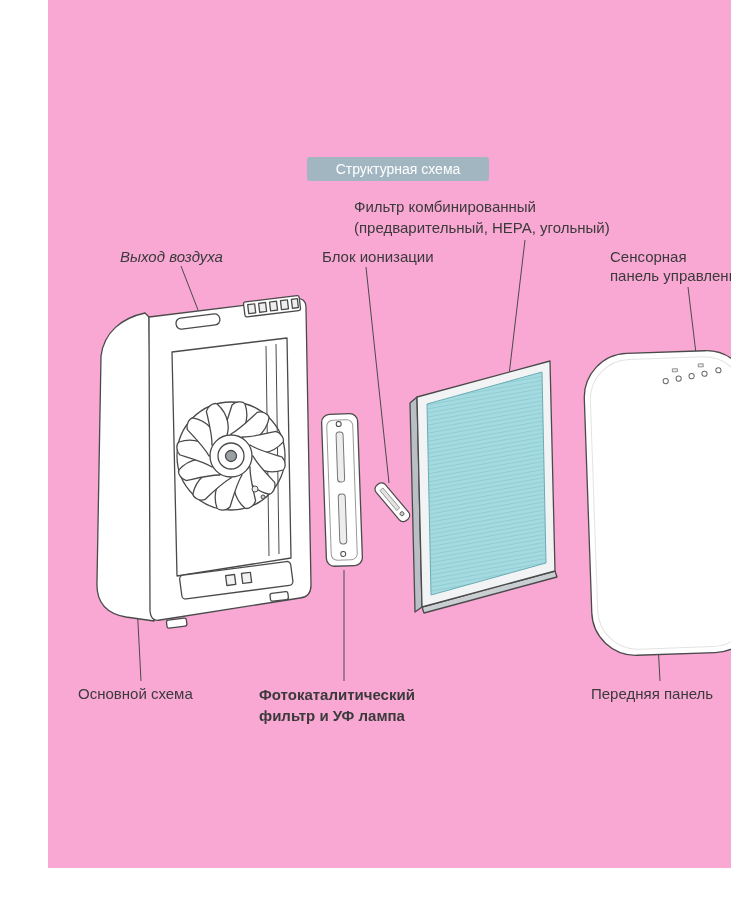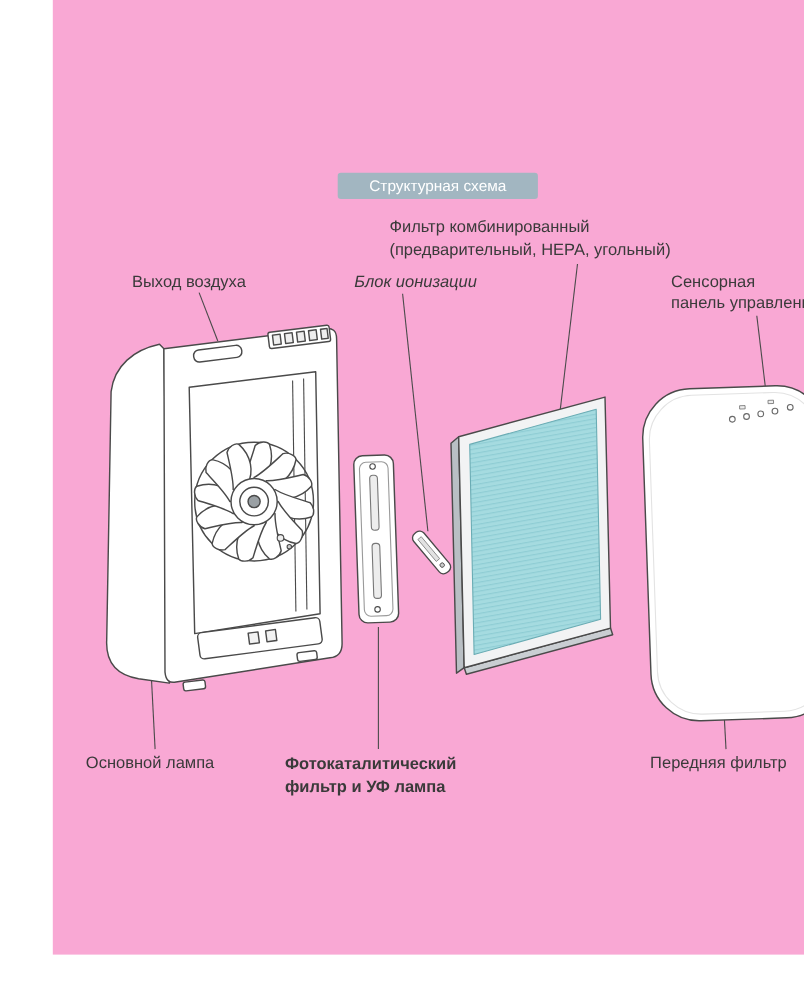--- a/index.html
+++ b/index.html
@@ -32,30 +32,30 @@
   }
   svg{position:absolute;left:0;top:0;}
 </style>
 </head>
 <body>
 
 <div class="page">
 
   <div class="badge">Структурная схема</div>
 
-  <div class="label" style="left:72px;top:247px;">Выход воздуха</div>
-  <div class="label" style="left:274px;top:247px;font-style:italic;">Блок ионизации</div>
+  <div class="label" style="left:72px;top:247px;font-style:italic;">Выход воздуха</div>
+  <div class="label" style="left:274px;top:247px;">Блок ионизации</div>
   <div class="label" style="left:306px;top:196px;line-height:21px;">Фильтр комбинированный
 (предварительный, HEPA, угольный)</div>
   <div class="label" style="left:562px;top:247px;line-height:19px;">Сенсорная
 панель управления</div>
-  <div class="label" style="left:30px;top:684px;">Основной лампа</div>
+  <div class="label" style="left:30px;top:684px;">Основной схема</div>
   <div class="label" style="left:211px;top:684px;line-height:21px;font-weight:bold;">Фотокаталитический
 фильтр и УФ лампа</div>
-  <div class="label" style="left:543px;top:684px;">Передняя фильтр</div>
+  <div class="label" style="left:543px;top:684px;">Передняя панель</div>
 
   <svg width="731" height="900" viewBox="0 0 731 900">
     <defs>
       <path id="blade" d="M 3,-17 C 13,-23 19,-37 14,-52 C 12,-55 5,-55 1,-51 C -3,-38 -6,-27 -11,-19 C -8,-15 -2,-14 3,-17 Z"></path>
       <pattern id="filterhatch" width="4" height="4" patternUnits="userSpaceOnUse" patternTransform="rotate(80)">
         <rect width="4" height="4" fill="#a5dbe0"></rect>
         <line x1="0.5" y1="0" x2="0.5" y2="4" stroke="#8fcdd4" stroke-width="1.1"></line>
       </pattern>
     </defs>
 

